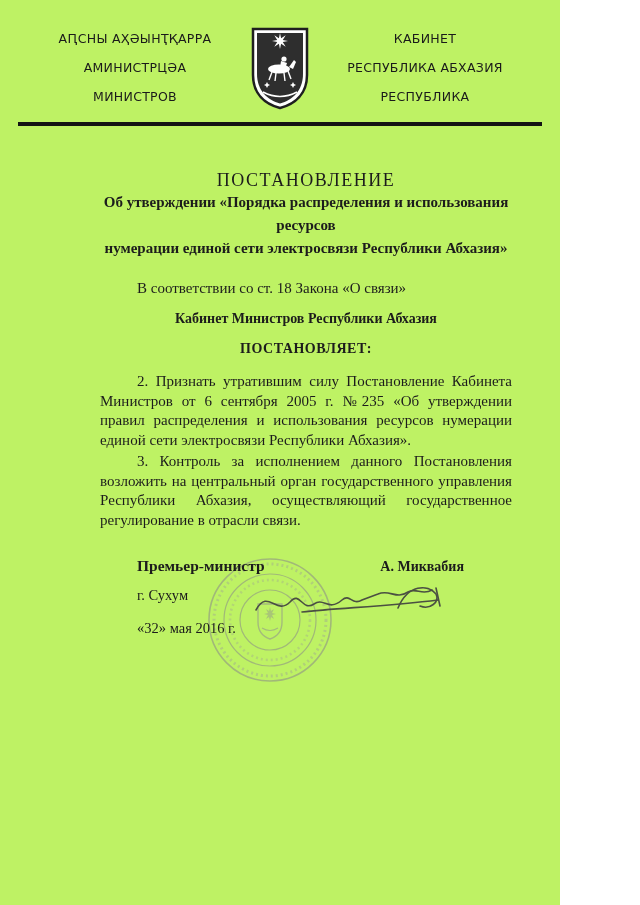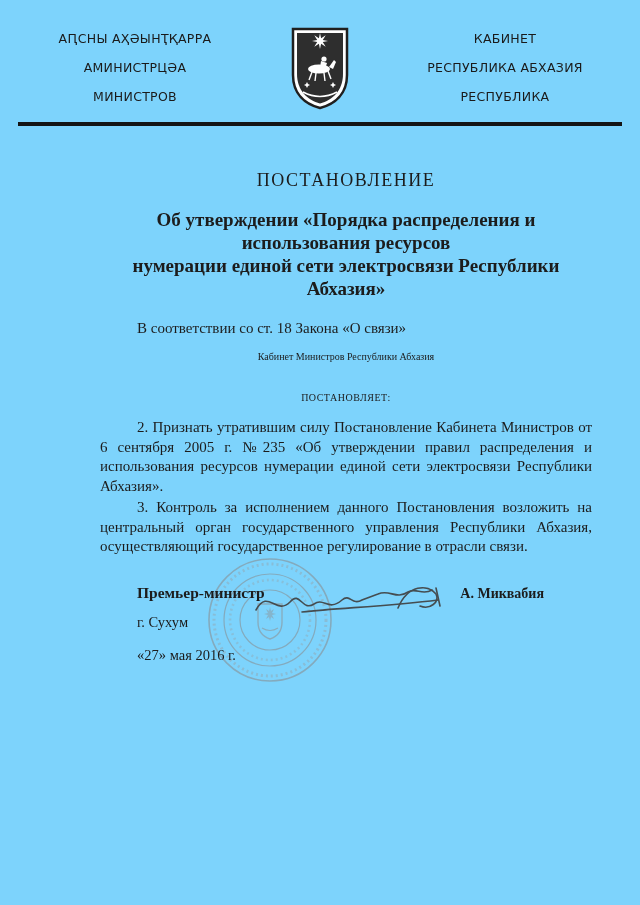--- a/index.html
+++ b/index.html
@@ -5,22 +5,22 @@
   * { margin: 0; padding: 0; box-sizing: border-box; }
   html, body { background: #ffffff; }
   body {
     width: 640px; height: 905px;
     font-family: "Liberation Serif", "DejaVu Serif", serif;
     color: #1c1c1c;
     overflow: hidden;
   }
   .page {
     position: relative;
-    width: 640px; height: 905px;
-    background: #7dd3fc;
+    width: 560px; height: 905px;
+    background: #bef264;
   }
   
   .letterhead {
     display: flex;
     justify-content: space-between;
     align-items: flex-start;
     padding: 24px 30px 0 30px;
   }
   .head-col {
     font-family: "DejaVu Sans", "Liberation Sans", sans-serif;
@@ -50,36 +50,35 @@
   .doc-title {
     text-align: center;
     font-weight: normal;
     font-size: 18px;
     letter-spacing: 1.5px;
     margin-top: 44px;
   }
   .doc-subject {
     text-align: center;
     font-weight: bold;
-    font-size: 19px;
+    font-size: 15px;
     line-height: 23px;
-    margin-top: 17px;
   }
   .intro {
     font-size: 15px;
     text-indent: 37px;
     margin-top: 20px;
   }
   .issuing-body, .resolution-kw {
     text-align: center;
-    font-weight: normal;
-    font-size: 10px;
+    font-weight: bold;
+    font-size: 14px;
     margin-top: 14px;
   }
-  .resolution-kw { letter-spacing: 0.5px; margin-top: 30px; }
+  .resolution-kw { letter-spacing: 0.5px; margin-top: 14px; }
   .body-paras { margin-top: 15px; }
   .body-paras p {
     font-size: 15px;
     line-height: 19.5px;
     text-align: justify;
     text-indent: 37px;
     margin: 0 0 2px 0;
   }
   
   .sig-block { margin-top: 27px; padding-left: 37px; }
@@ -172,21 +171,21 @@
       <p>2. Признать утратившим силу Постановление Кабинета Министров от 6 сентября 2005 г. №235 «Об утверждении правил распределения и использования ресурсов нумерации единой сети электросвязи Республики Абхазия».</p>
       <p>3. Контроль за исполнением данного Постановления возложить на центральный орган государственного управления Республики Абхазия, осуществляющий государственное регулирование в отрасли связи.</p>
     </div>
 
     <div class="sig-block">
       <div class="sig-row">
         <span class="sig-role">Премьер-министр</span>
         <span class="sig-name">А. Миквабия</span>
       </div>
       <div class="sig-meta">г. Сухум</div>
-      <div class="sig-meta">«27» мая 2016 г.</div>
+      <div class="sig-meta">«32» мая 2016 г.</div>
     </div>
   </div>
 
   <div class="stamp">
     <svg viewBox="0 0 128 128" width="128" height="128" aria-hidden="true">
       <circle cx="64" cy="64" r="61" fill="none" stroke="#8a8a8a" stroke-width="1.6"></circle>
       <circle cx="64" cy="64" r="56" fill="none" stroke="#9a9a9a" stroke-width="3" stroke-dasharray="2 3" opacity="0.7"></circle>
       <circle cx="64" cy="64" r="46" fill="none" stroke="#8a8a8a" stroke-width="1.2"></circle>
       <circle cx="64" cy="64" r="40" fill="none" stroke="#9a9a9a" stroke-width="2.6" stroke-dasharray="2 3" opacity="0.6"></circle>
       <circle cx="64" cy="64" r="30" fill="none" stroke="#8a8a8a" stroke-width="1.2"></circle>

